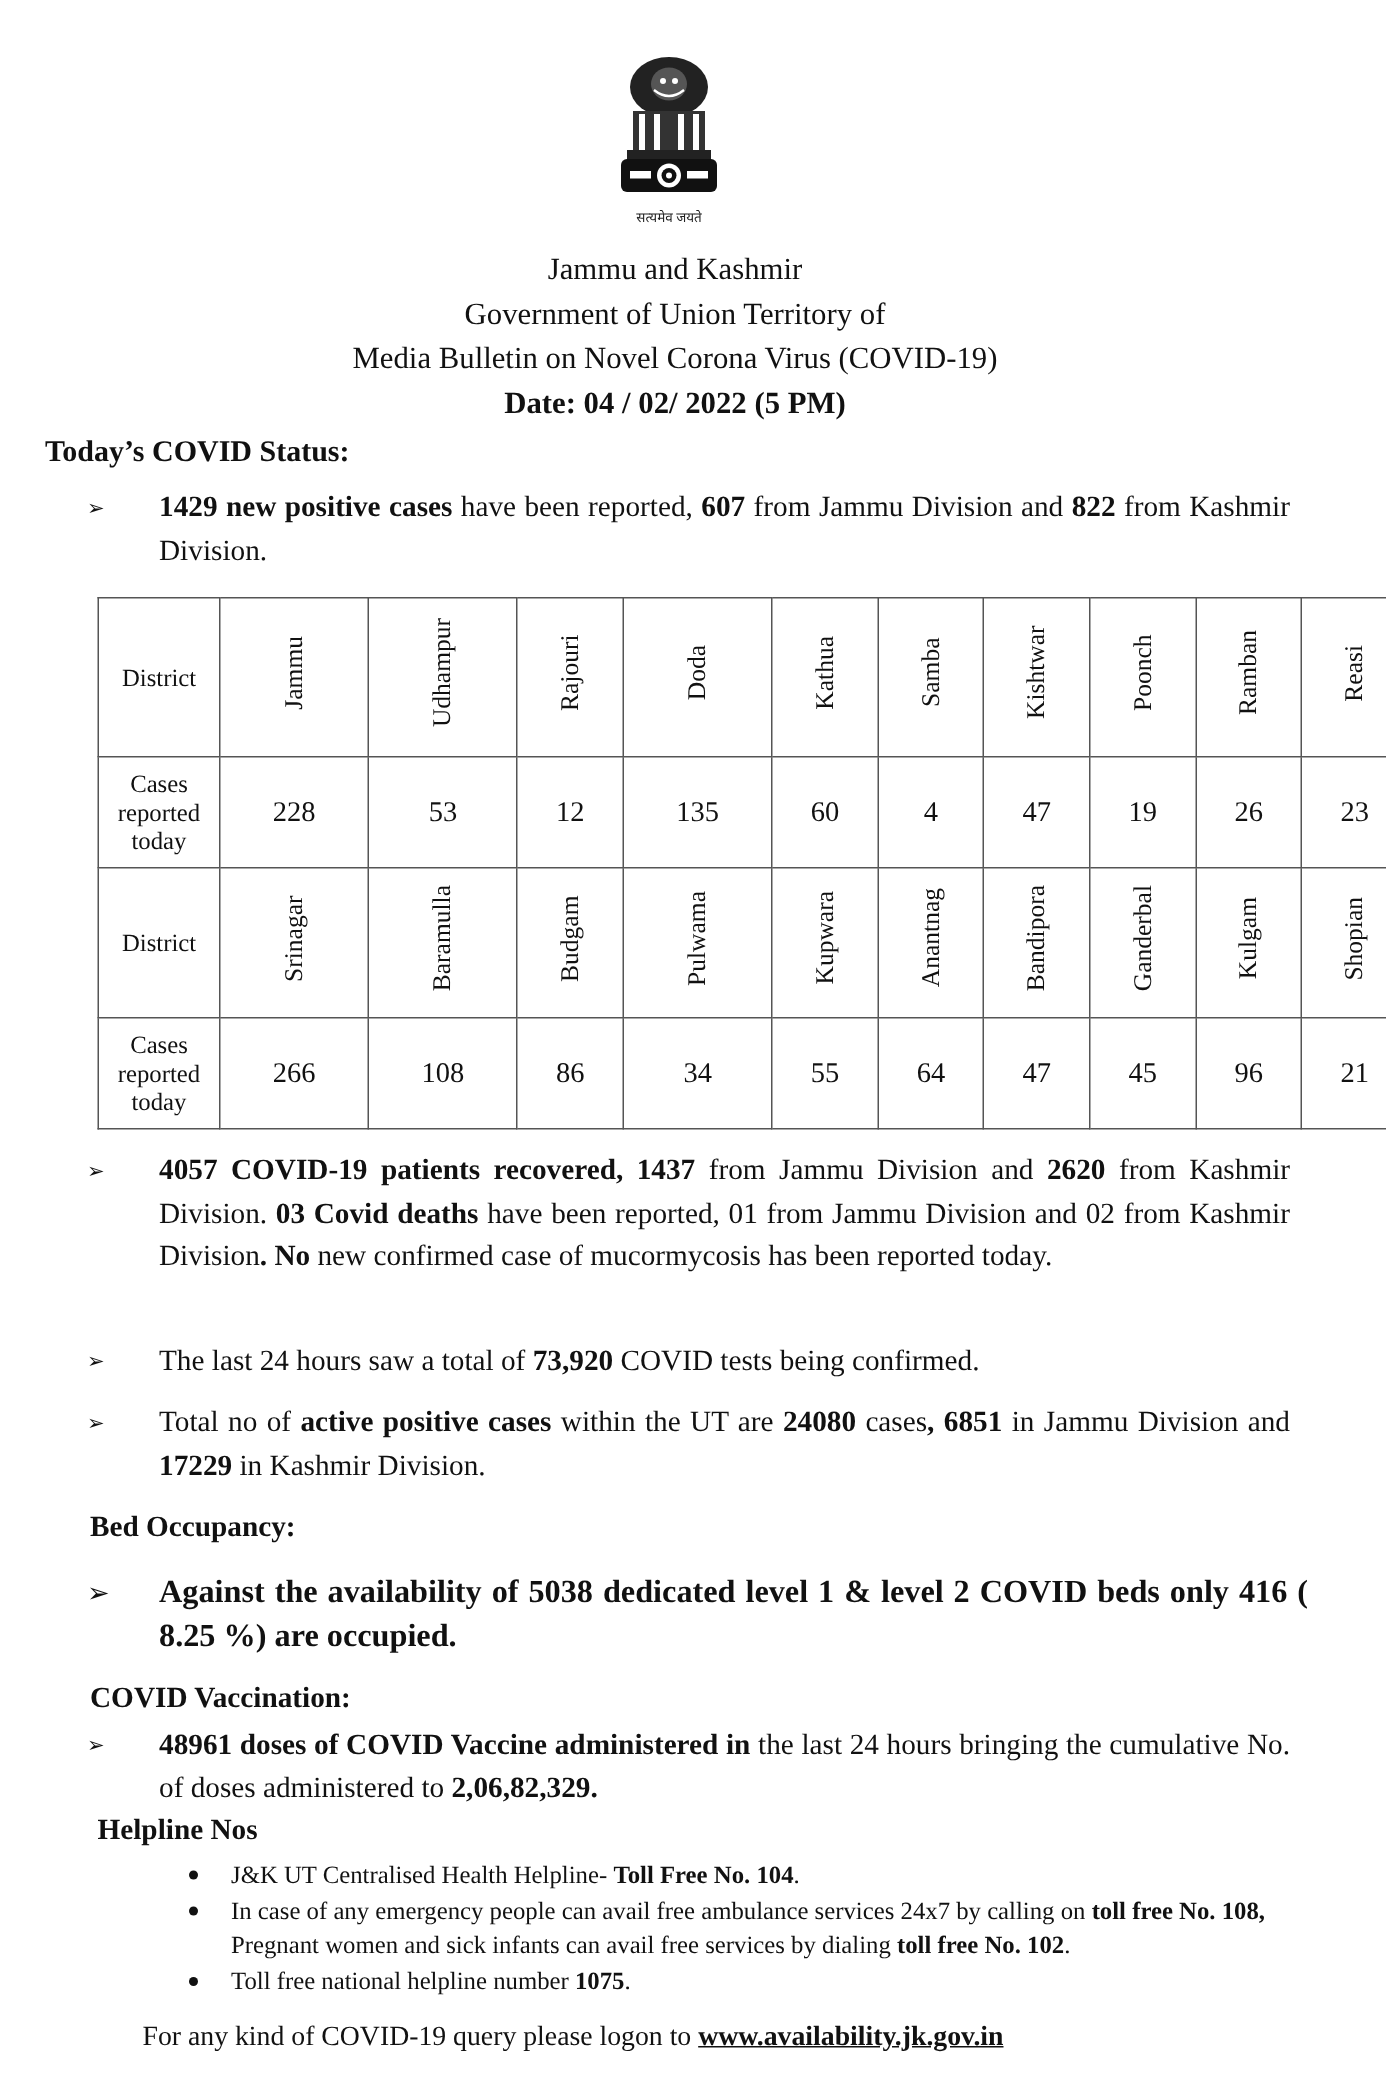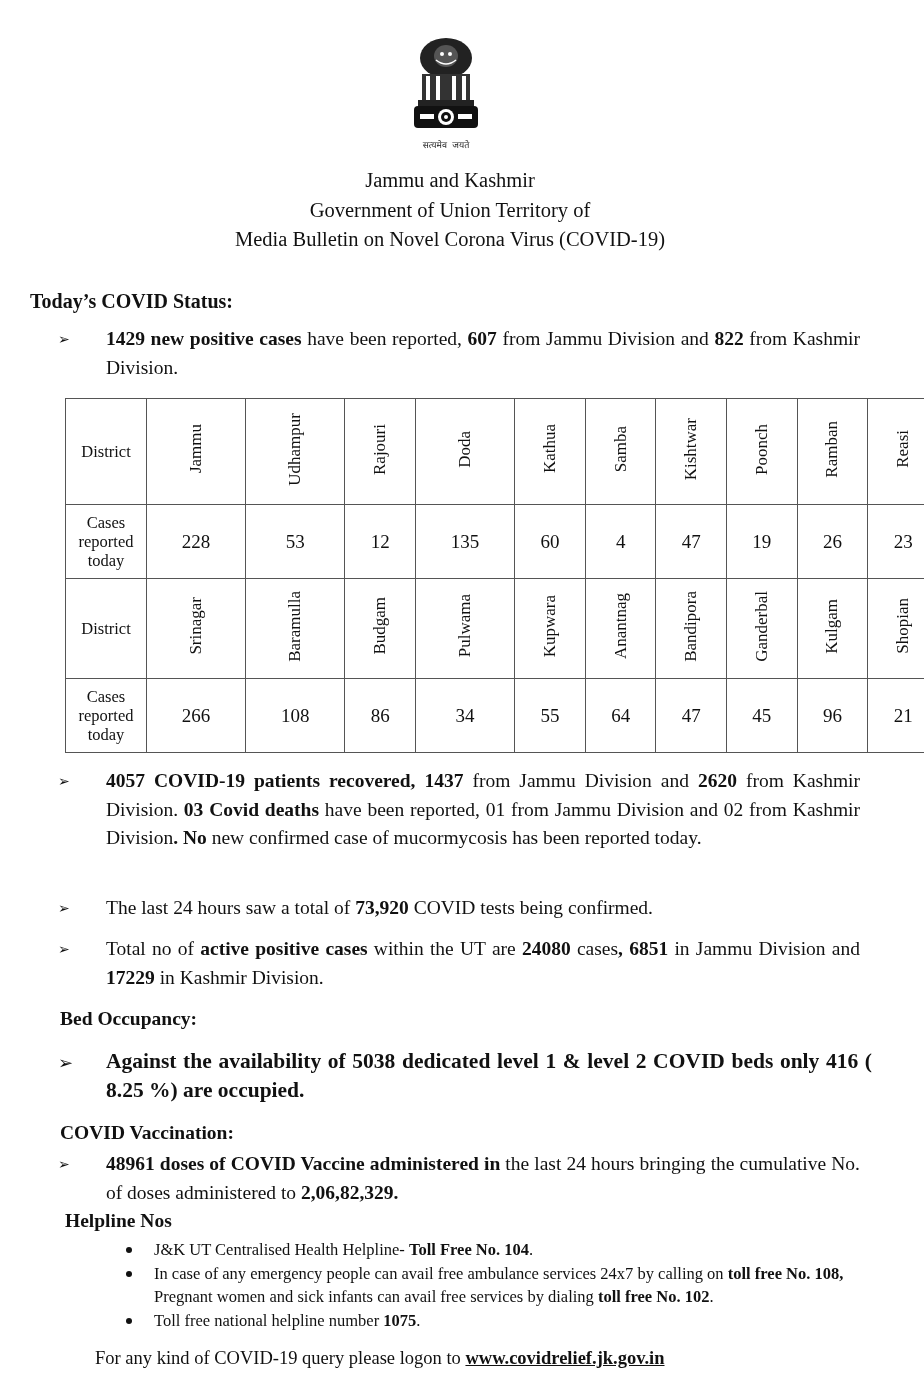--- a/index.html
+++ b/index.html
@@ -4,21 +4,21 @@
 <style>
   * { box-sizing: border-box; margin: 0; padding: 0; }
   html, body { background: #ffffff; }
   body {
     width: 924px; height: 1399px; position: relative; overflow: hidden;
     font-family: "Liberation Serif", "DejaVu Serif", serif;
     color: #111;
   }
   .emblem { position: absolute; left: 396px; top: 30px; width: 100px; height: 125px; }
   .emblem svg { display: block; }
-  .motto { position: absolute; left: 398px; top: 138px; width: 96px; text-align: center; font-size: 9px; color: #222; font-family: Liberation Mono, monospace; }
+  .motto { position: absolute; left: 398px; top: 138px; width: 96px; text-align: center; font-size: 9px; color: #222; font-family: Liberation Serif, serif; }
   .header { position: absolute; left: 0; top: 166px; width: 900px; text-align: center; font-size: 20.5px; line-height: 29.5px; }
   .header .date { font-weight: bold; }
   .h-status { position: absolute; left: 30px; top: 290px; font-weight: bold; font-size: 20px; }
   .bullet-block { position: absolute; left: 60px; width: 800px; font-size: 19.5px; line-height: 28.5px; text-align: justify; }
   .bullet-block .arrow { position: absolute; left: -2px; top: 0; font-size: 14px; font-family: "DejaVu Sans", sans-serif; }
   .bullet-block .txt { display: block; margin-left: 46px; }
   .big-block { font-size: 21.5px; font-weight: bold; line-height: 29px; }
   .big-block .arrow { font-size: 18px; top: 1px; }
   b { font-weight: bold; }
   table.cases { position: absolute; left: 65px; top: 398px; width: 874px; border-collapse: collapse; font-size: 19px; }
@@ -58,20 +58,21 @@
     <rect x="24" y="84" width="14" height="5" fill="#fff"></rect>
       <rect x="62" y="84" width="14" height="5" fill="#fff"></rect>
   </svg>
 </div>
 <div class="motto">सत्यमेव जयते</div>
 
 <div class="header">
   <div>Jammu and Kashmir</div>
   <div>Government of Union Territory of</div>
   <div>Media Bulletin on Novel Corona Virus (COVID-19)</div>
+  <div class="date">Date: 04 / 02/ 2022 (5 PM)</div>
 </div>
 
 <div class="h-status">Today’s COVID Status:</div>
 
 <div class="bullet-block" style="top:325px;">
   <span class="arrow">➢</span>
   <span class="txt"><b>1429 new positive cases</b><span> have been reported, </span><b>607</b><span> from Jammu Division and </span><b>822</b><span> from Kashmir Division.</span></span>
 </div>
 
 <table class="cases">
@@ -159,14 +160,14 @@
 </div>
 
 <div class="sec-title" style="left:65px; top:1210px;">Helpline Nos</div>
 <ul class="helpline-list">
   <li><span class="dot"></span><span>J&amp;K UT Centralised Health Helpline- </span><b>Toll Free No. 104</b><span>.</span></li>
   <li><span class="dot"></span><span>In case of any emergency people can avail free ambulance services 24x7 by calling on </span><b>toll free No. 108,</b><span> Pregnant women and sick infants can avail free services by dialing </span><b>toll free No. 102</b><span>.</span></li>
   <li><span class="dot"></span><span>Toll free national helpline number </span><b>1075</b><span>.</span></li>
 </ul>
 
 <div class="footer">
-  <span>For any kind of COVID-19 query please logon to </span><a>www.covidrelief.jk.gov.in</a>
+  <span>For any kind of COVID-19 query please logon to </span><a>www.availability.jk.gov.in</a>
 </div>
 
 </body></html>

